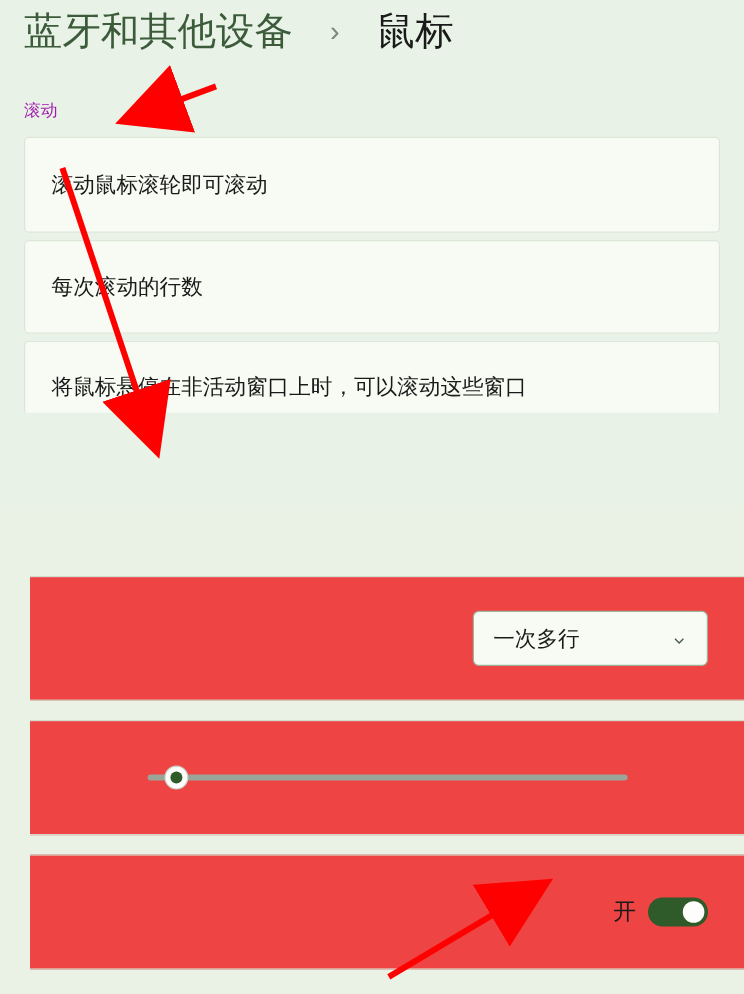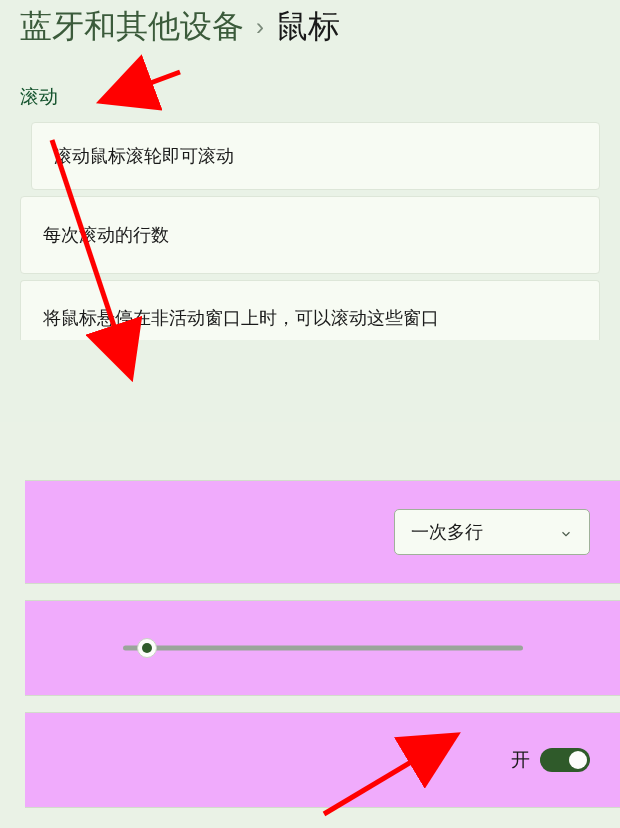--- a/index.html
+++ b/index.html
@@ -12,73 +12,73 @@
       overflow: hidden;
     }
 
     
     .breadcrumb {
       padding: 0 20px;
       font-size: 32px;
       color: #3b5b3b;
       display: flex;
       align-items: center;
-      gap: 12px;
+      gap: 31px;
       height: 54px;
     }
     .breadcrumb .sep {
       color: #7a8a7a;
       font-size: 24px;
     }
     .breadcrumb .current {
       color: #1a1a1a;
       font-weight: 500;
       font-family: Liberation Serif, serif;
     }
 
     
     .section-label {
       padding: 30px 20px 12px 20px;
-      font-size: 19px;
-      color: #14532d;
+      font-size: 14px;
+      color: #a21caf;
     }
 
     
     .panel-top {
       margin: 0 20px;
     }
     .row {
       background: #f7fbf3;
       border: 1px solid #dde6d8;
       border-radius: 4px;
       margin-bottom: 6px;
       padding: 0 22px;
       display: flex;
       align-items: center;
     }
-    .row-1 { height: 68px; margin-left: 11px; }
+    .row-1 { height: 80px; }
     .row-2 { height: 78px; }
     .row-3 { height: 60px; align-items: flex-end; padding-bottom: 10px; border-bottom: none; border-bottom-left-radius: 0; border-bottom-right-radius: 0; }
     .row .label {
       font-size: 18px;
       color: #1a1a1a;
     }
 
     
     .panel-bottom {
       position: absolute;
       top: 422px;
       left: 0;
       right: 0;
       bottom: 0;
       background: #eaf2e6;
       padding-top: 58px;
     }
     .ctrl-row {
-      background: #f0abfc;
+      background: #ef4444;
       border-top: 1px solid #d2dccb;
       border-bottom: 1px solid #d2dccb;
       margin-bottom: 16px;
       display: flex;
       align-items: center;
       justify-content: flex-end;
       padding: 0 30px;
       margin-left: 25px;
     }
     .ctrl-row-1 { height: 104px; }

